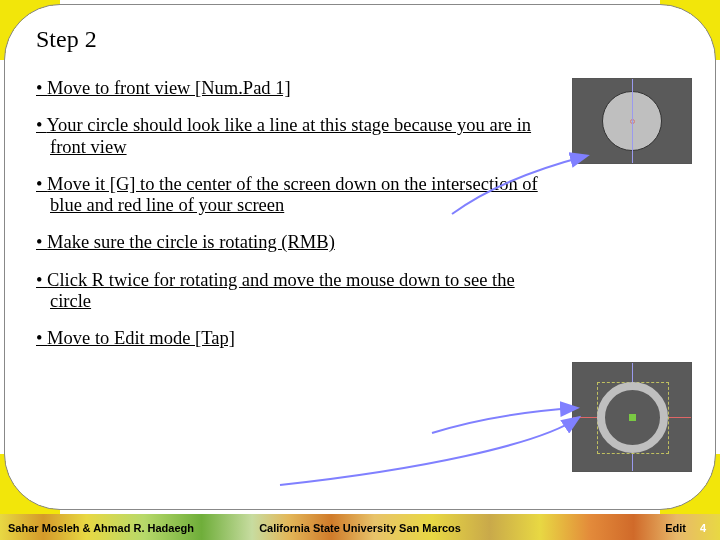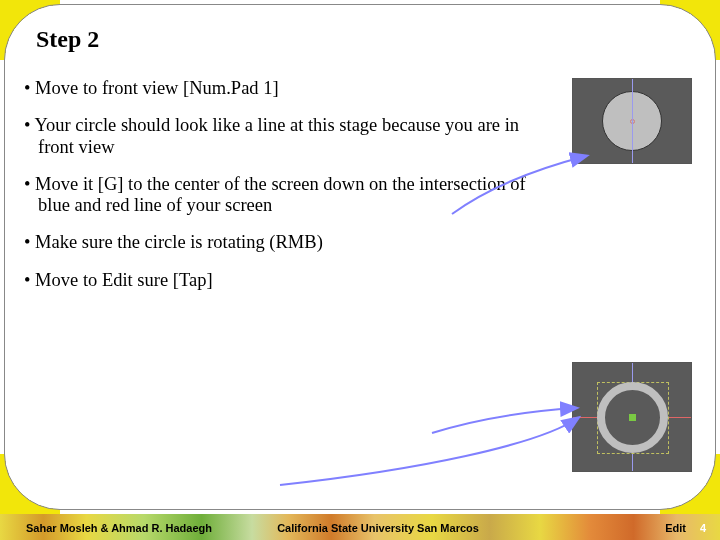--- a/index.html
+++ b/index.html
@@ -42,39 +42,39 @@
       #e38a3a 82%, #d06a2a 88%, #e8b86a 94%,
       #e8d843 100%);
   }
   .footer-text {
     position: absolute;
     font-family: Arial, sans-serif;
     font-size: 11px;
     font-weight: bold;
     color: #000;
     bottom: 6px;
-    margin-left: 18px;
   }
   .footer-left { left: 8px; }
   .footer-center { left: 50%; transform: translateX(-50%); }
   .footer-page-label { right: 34px; }
   .footer-page-num { right: 14px; color: #fff; }
   .title {
     position: absolute;
     top: 26px;
     left: 36px;
     font-size: 24px;
-    font-weight: bold;
+    font-weight: normal;
     color: #000;
   }
   .content {
     position: absolute;
     top: 78px;
-    left: 24px;
+    left: 36px;
     width: 510px;
+    text-decoration: underline;
   }
   .bullet {
     font-size: 18.5px;
     color: #000;
     margin-bottom: 16px;
     padding-left: 14px;
     text-indent: -14px;
     line-height: 1.15;
   }
   .bullet::before {
@@ -142,21 +142,22 @@
   <div class="footer-band"></div>
 </div>
 
 <div class="title">Step 2</div>
 
 <div class="content">
   <div class="bullet">Move to front view [Num.Pad 1]</div>
   <div class="bullet">Your circle should look like a line at this stage because you are in front view</div>
   <div class="bullet">Move it [G] to the center of the screen down on the intersection of blue and red line of your screen</div>
   <div class="bullet">Make sure the circle is rotating (RMB)</div>
-  <div class="bullet">Move to Edit sure [Tap]</div>
+  <div class="bullet">Click R twice for rotating and move the mouse down to see the circle</div>
+  <div class="bullet">Move to Edit mode [Tap]</div>
 </div>
 
 <div class="thumb thumb1">
   <div class="vline"></div>
   <div class="circle">
       <div class="dot"></div>
     </div>
 </div>
 
 <div class="thumb thumb2">

